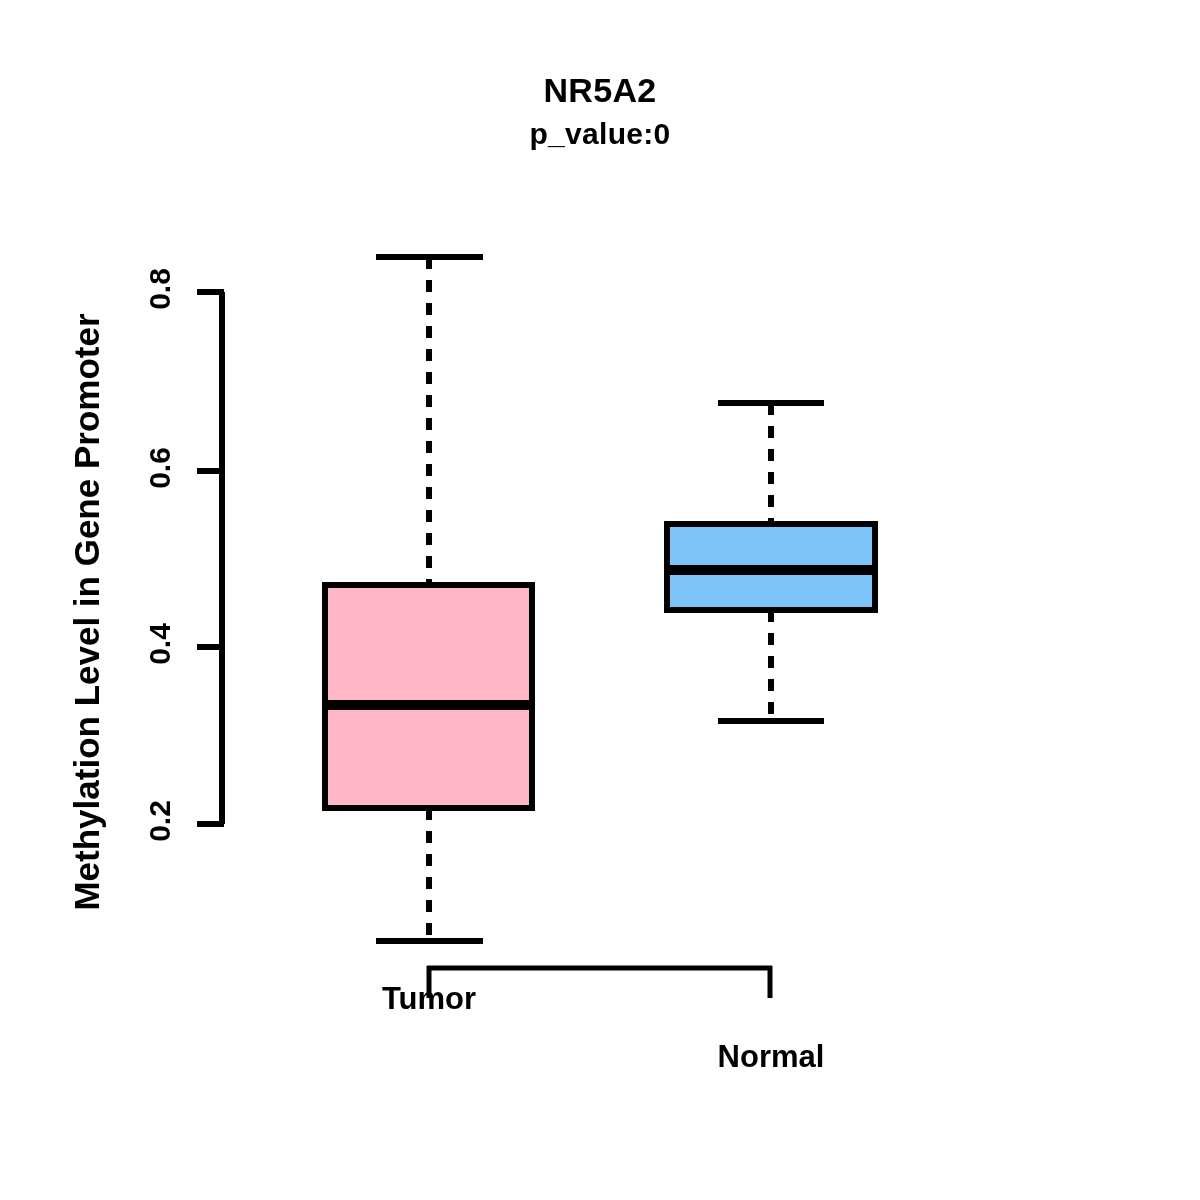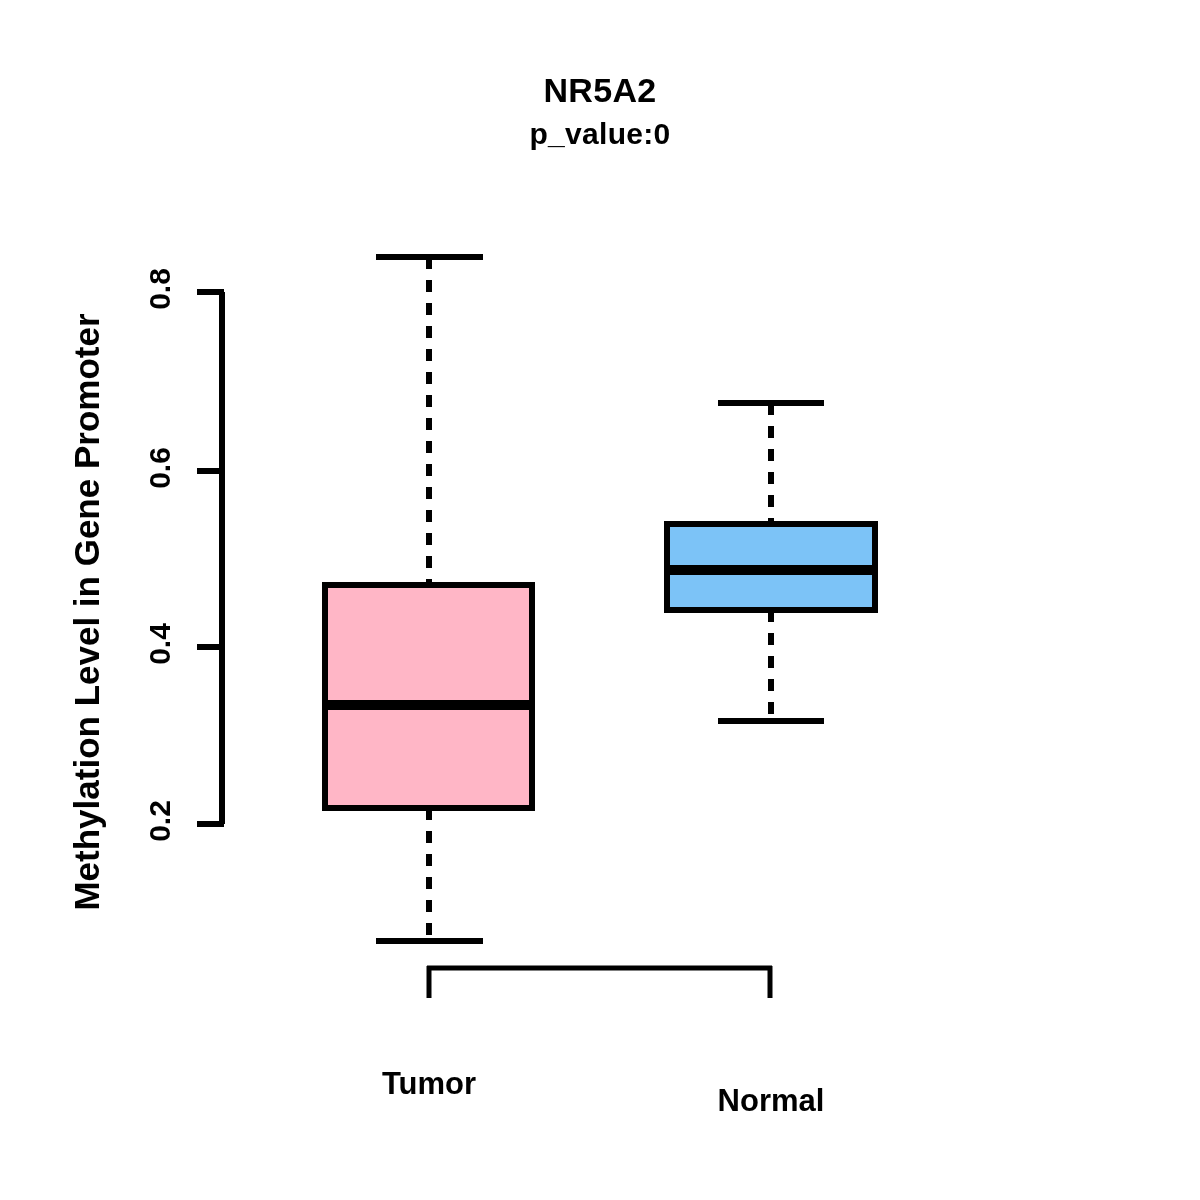--- a/index.html
+++ b/index.html
@@ -138,16 +138,16 @@
 
       <line x1="664" y1="570" x2="878" y2="570" stroke="#000000" stroke-width="10"></line>
     </g>
   </svg>
 
   <div class="ytick-label" style="left:100px; top:272px;">0.8</div>
   <div class="ytick-label" style="left:100px; top:451px;">0.6</div>
   <div class="ytick-label" style="left:100px; top:627px;">0.4</div>
   <div class="ytick-label" style="left:100px; top:804px;">0.2</div>
 
-  <div class="xtick-label" style="left:279px; top:1066px;">Tumor</div>
-  <div class="xtick-label" style="left:621px; top:1039px;margin-top:44px;">Normal</div>
+  <div class="xtick-label" style="left:279px; top:981px;">Tumor</div>
+  <div class="xtick-label" style="left:621px; top:1039px;">Normal</div>
 
 </div>
 
 </body></html>

